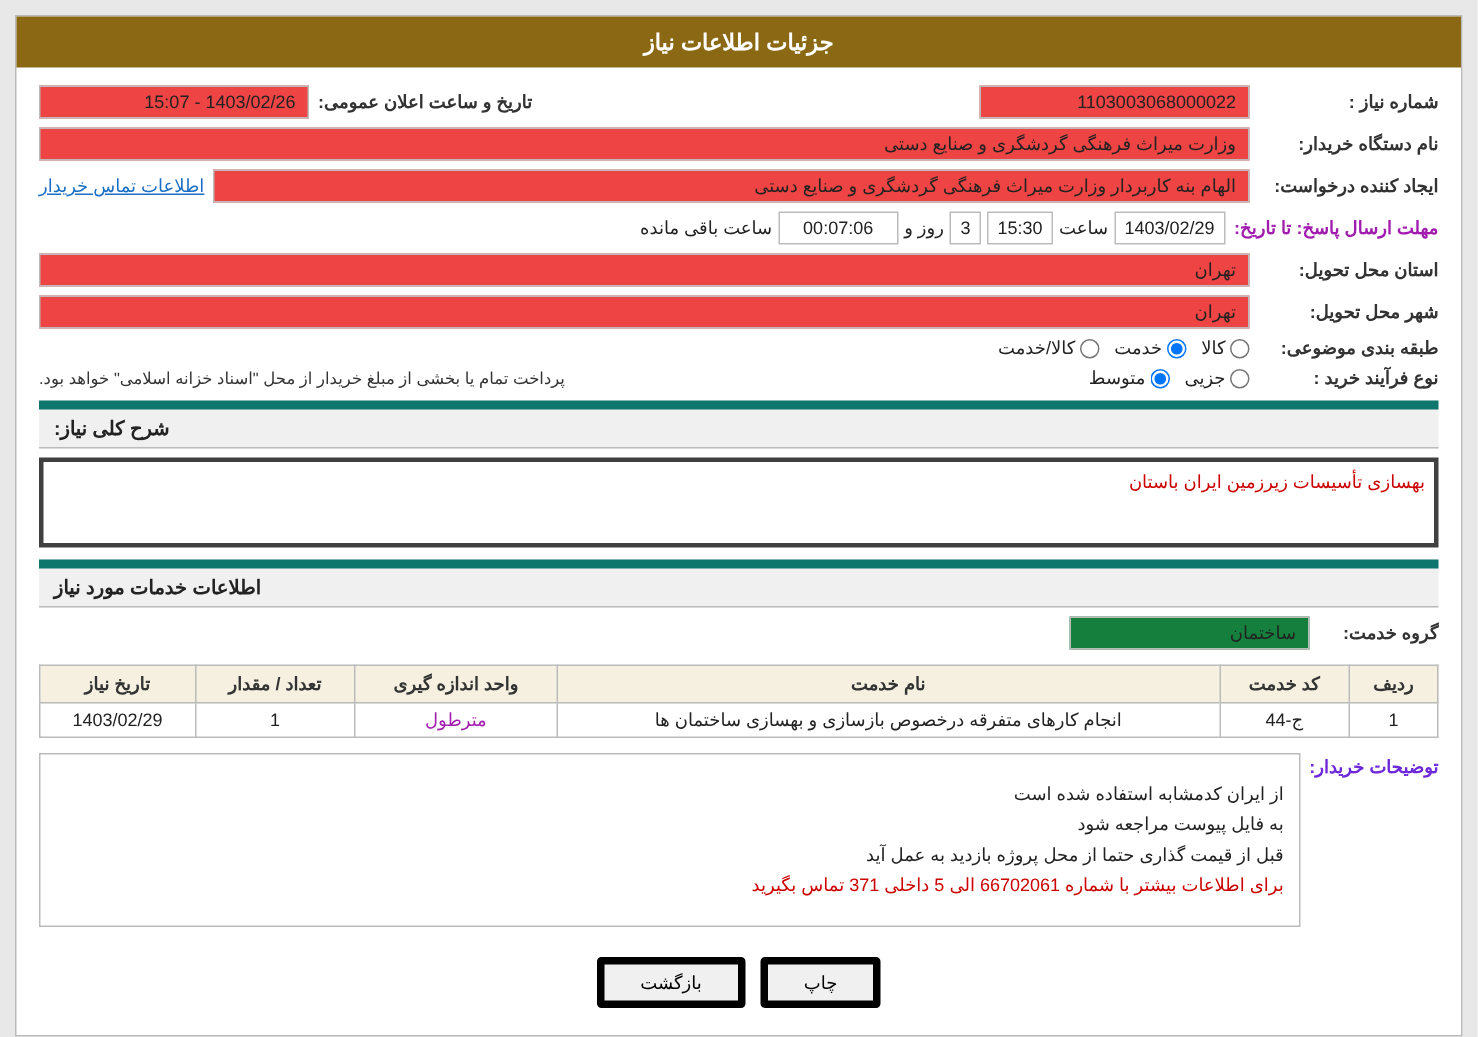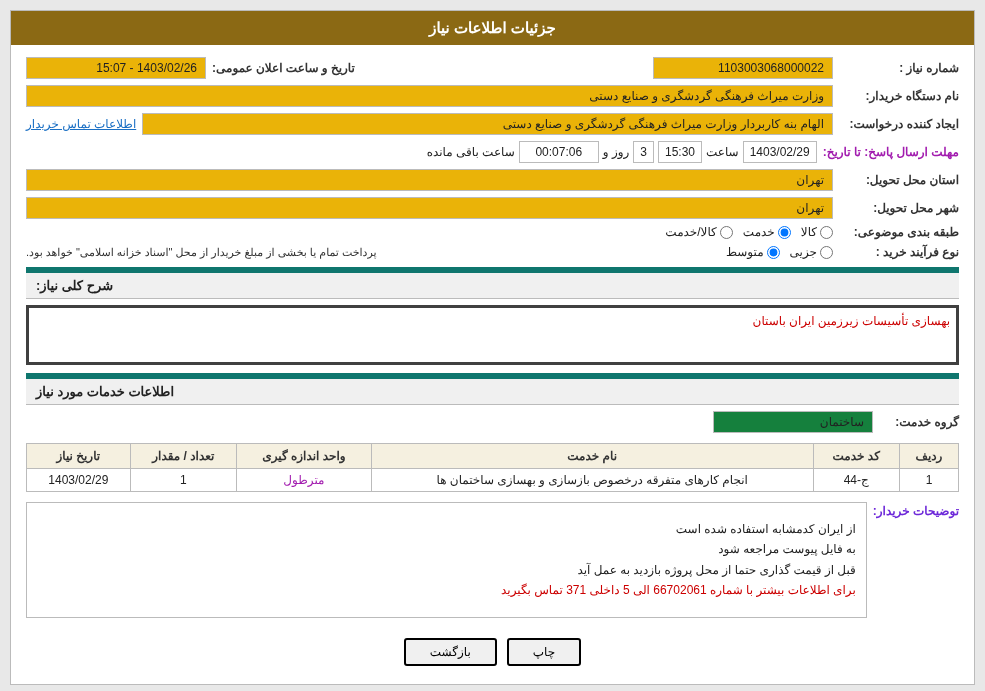--- a/index.html
+++ b/index.html
@@ -39,21 +39,21 @@
     }
     .info-label {
       color: #333;
       font-weight: bold;
       min-width: 120px;
       text-align: right;
       white-space: nowrap;
     }
     .info-value-box {
       border: 1px solid #bbb;
-      background: #eab308;
+      background: #ef4444;
       padding: 3px 8px;
       min-height: 22px;
       flex: 1;
       text-align: right;
     }
     .info-value-box.small {
       flex: none;
       min-width: 180px;
     }
     .info-value-box.large {
@@ -202,21 +202,21 @@
       color: #c00;
     }
     .bottom-buttons {
       display: flex;
       justify-content: center;
       gap: 10px;
       padding: 10px 0 6px 0;
     }
     .btn {
       padding: 5px 24px;
-      border: 2px solid #000000;
+      border: 5px solid #000000;
       background: #f0f0f0;
       cursor: pointer;
       font-family: Tahoma, Arial, sans-serif;
       font-size: 12px;
       border-radius: 3px;
     }
   </style>
 </head>
 <body>
 

